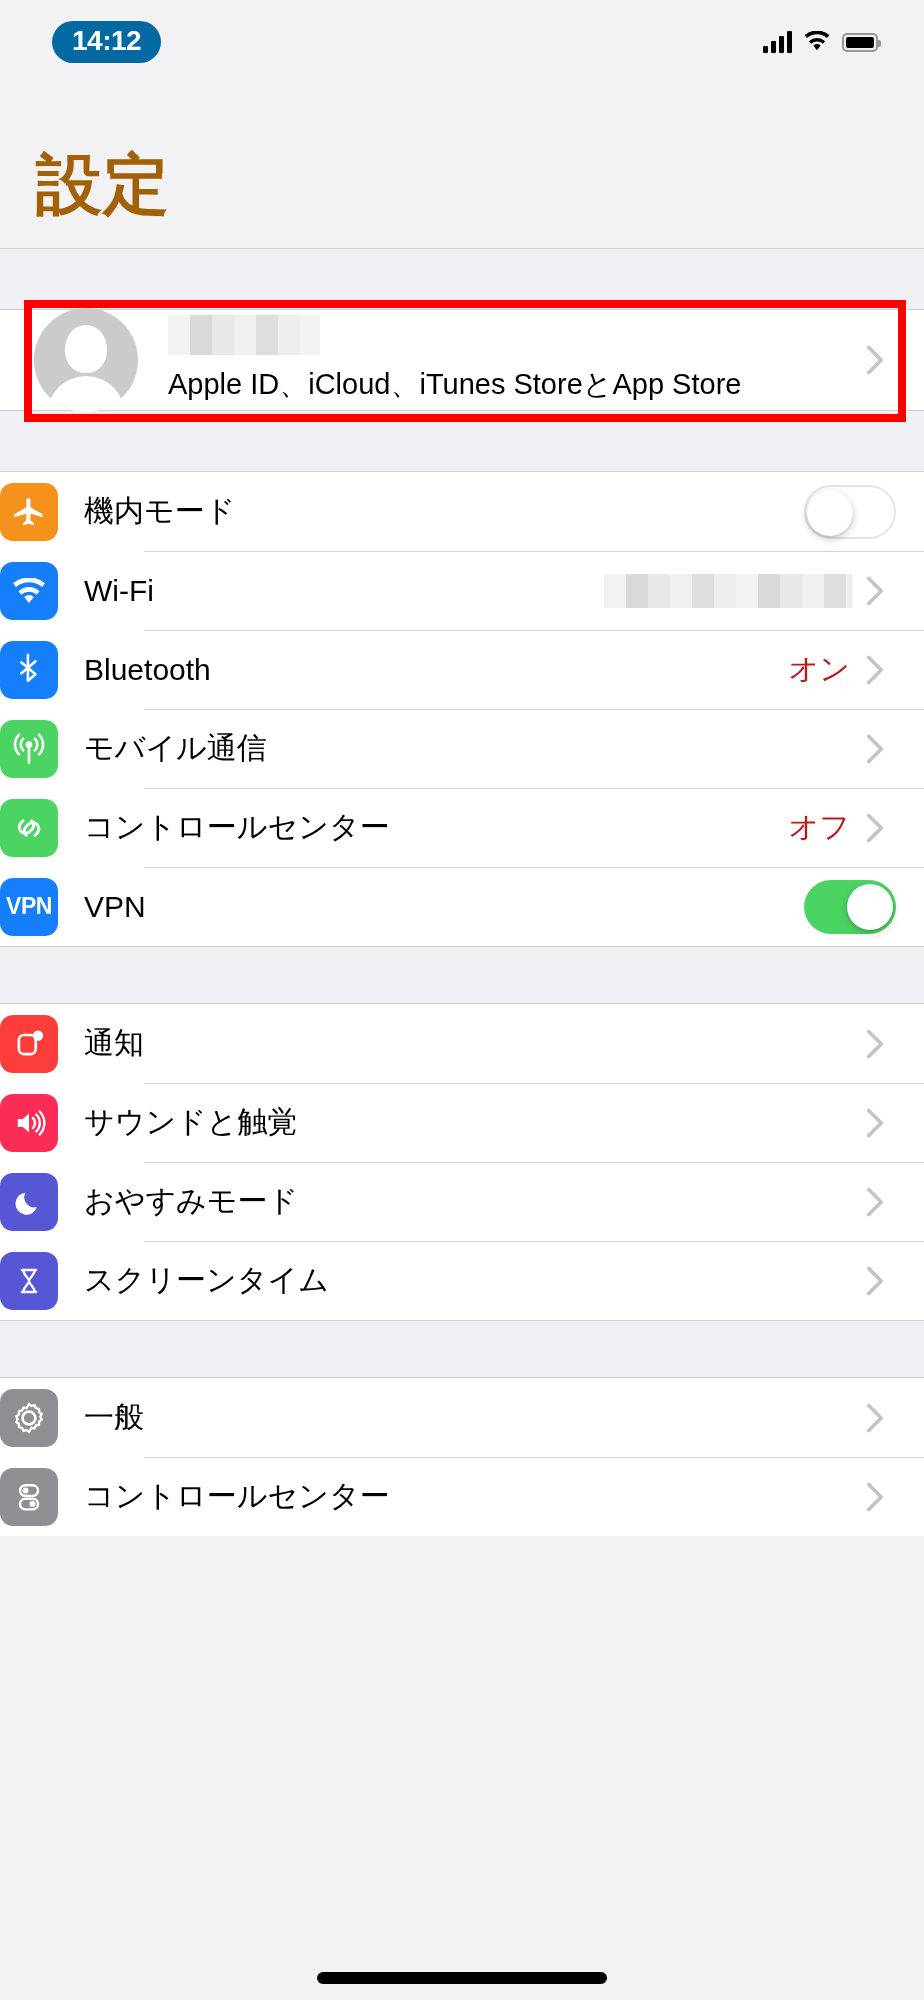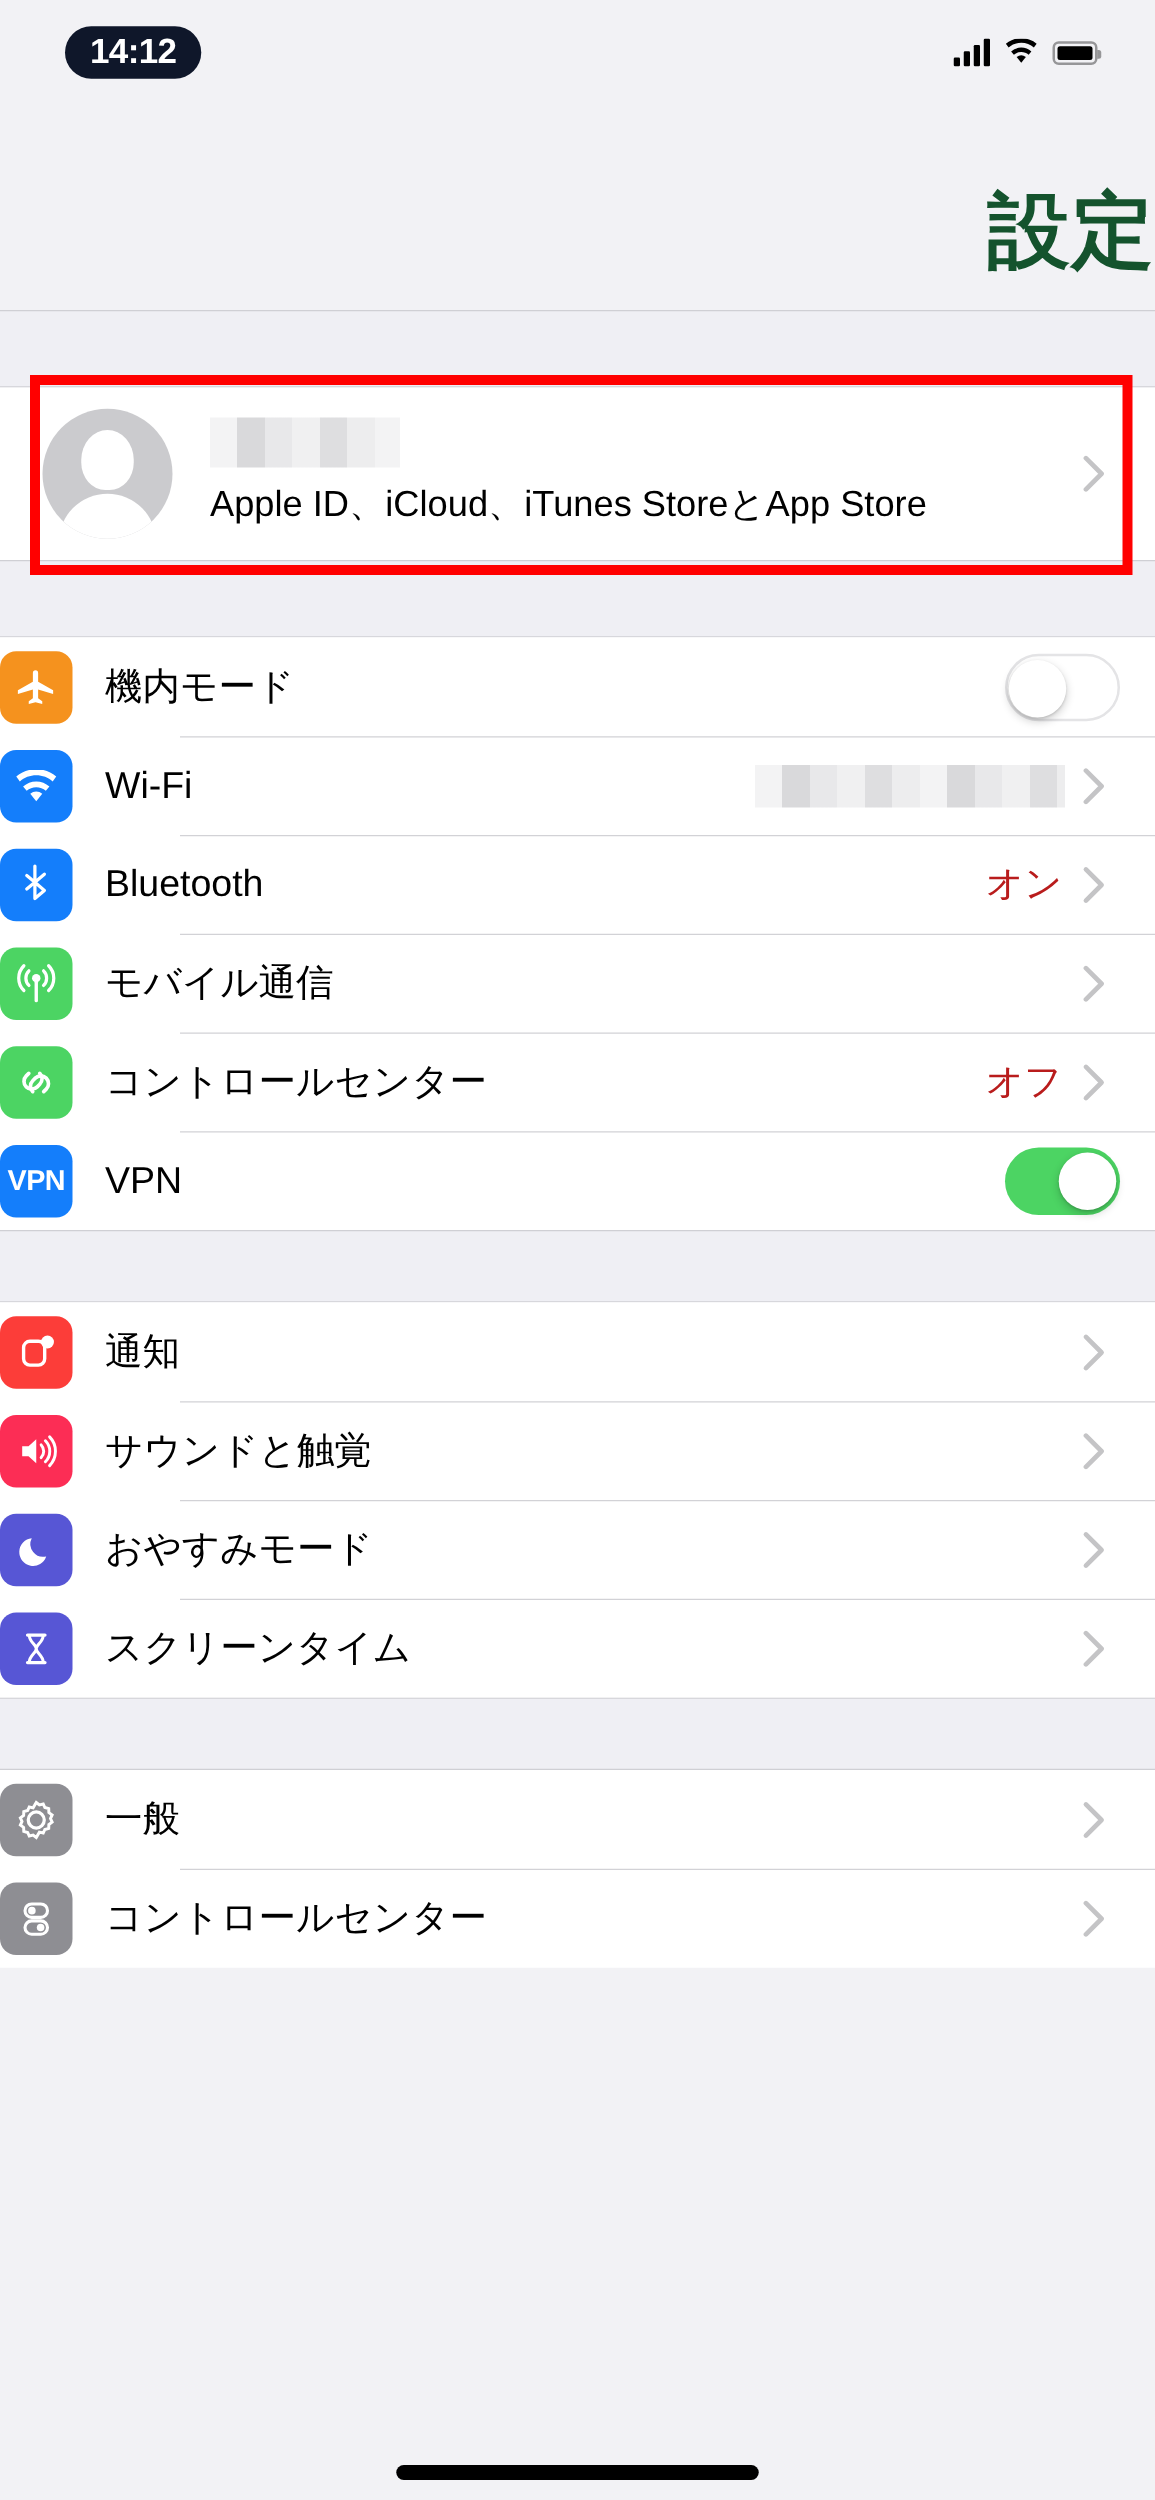--- a/index.html
+++ b/index.html
@@ -20,21 +20,21 @@
   
   .statusbar {
     position: relative;
     height: 84px;
     display: flex;
     align-items: center;
     justify-content: space-between;
     padding: 0 46px 0 52px;
   }
   .time-pill {
-    background: #0f172a;
+    background: #0369a1;
     color: #FFFFFF;
     font-size: 28px;
     font-weight: bold;
     letter-spacing: -0.5px;
     border-radius: 22px;
     padding: 6px 20px 8px 20px;
     line-height: 1;
     display: inline-block;
   }
   .status-right {
@@ -69,24 +69,23 @@
     height: 100%;
     width: 100%;
     background: #000;
     border-radius: 2px;
   }
 
   
   .page-title {
     font-size: 66px;
     font-weight: bold;
-    color: #14532d;
+    color: #a16207;
     padding: 56px 0 18px 36px;
     letter-spacing: 1px;
-    text-align: right;
   }
 
   
   .gap { height: 62px; background: #EFEFF4; border-top: 1px solid #CFCFD4; border-bottom: 1px solid #CFCFD4; }
   .gap-sm { height: 58px; background: #EFEFF4; border-top: 1px solid #CFCFD4; border-bottom: 1px solid #CFCFD4; }
 
   .group { background: #FFFFFF; }
 
   .row {
     display: flex;
@@ -164,21 +163,21 @@
     box-shadow: 0 3px 8px rgba(0,0,0,.20), 0 1px 2px rgba(0,0,0,.14);
   }
   .toggle.off .knob { left: 1px; }
   .toggle.on  .knob { right: 3px; top: 4px; }
 
   
   .account-wrap { position: relative; background: #FFFFFF; }
   .account {
     display: flex;
     align-items: center;
-    height: 138px;
+    height: 100px;
     padding-left: 34px;
     background: #FFFFFF;
   }
   .avatar {
     width: 104px; height: 104px;
     border-radius: 50%;
     background: #CBCBCE;
     flex: 0 0 104px;
     position: relative;
     overflow: hidden;

